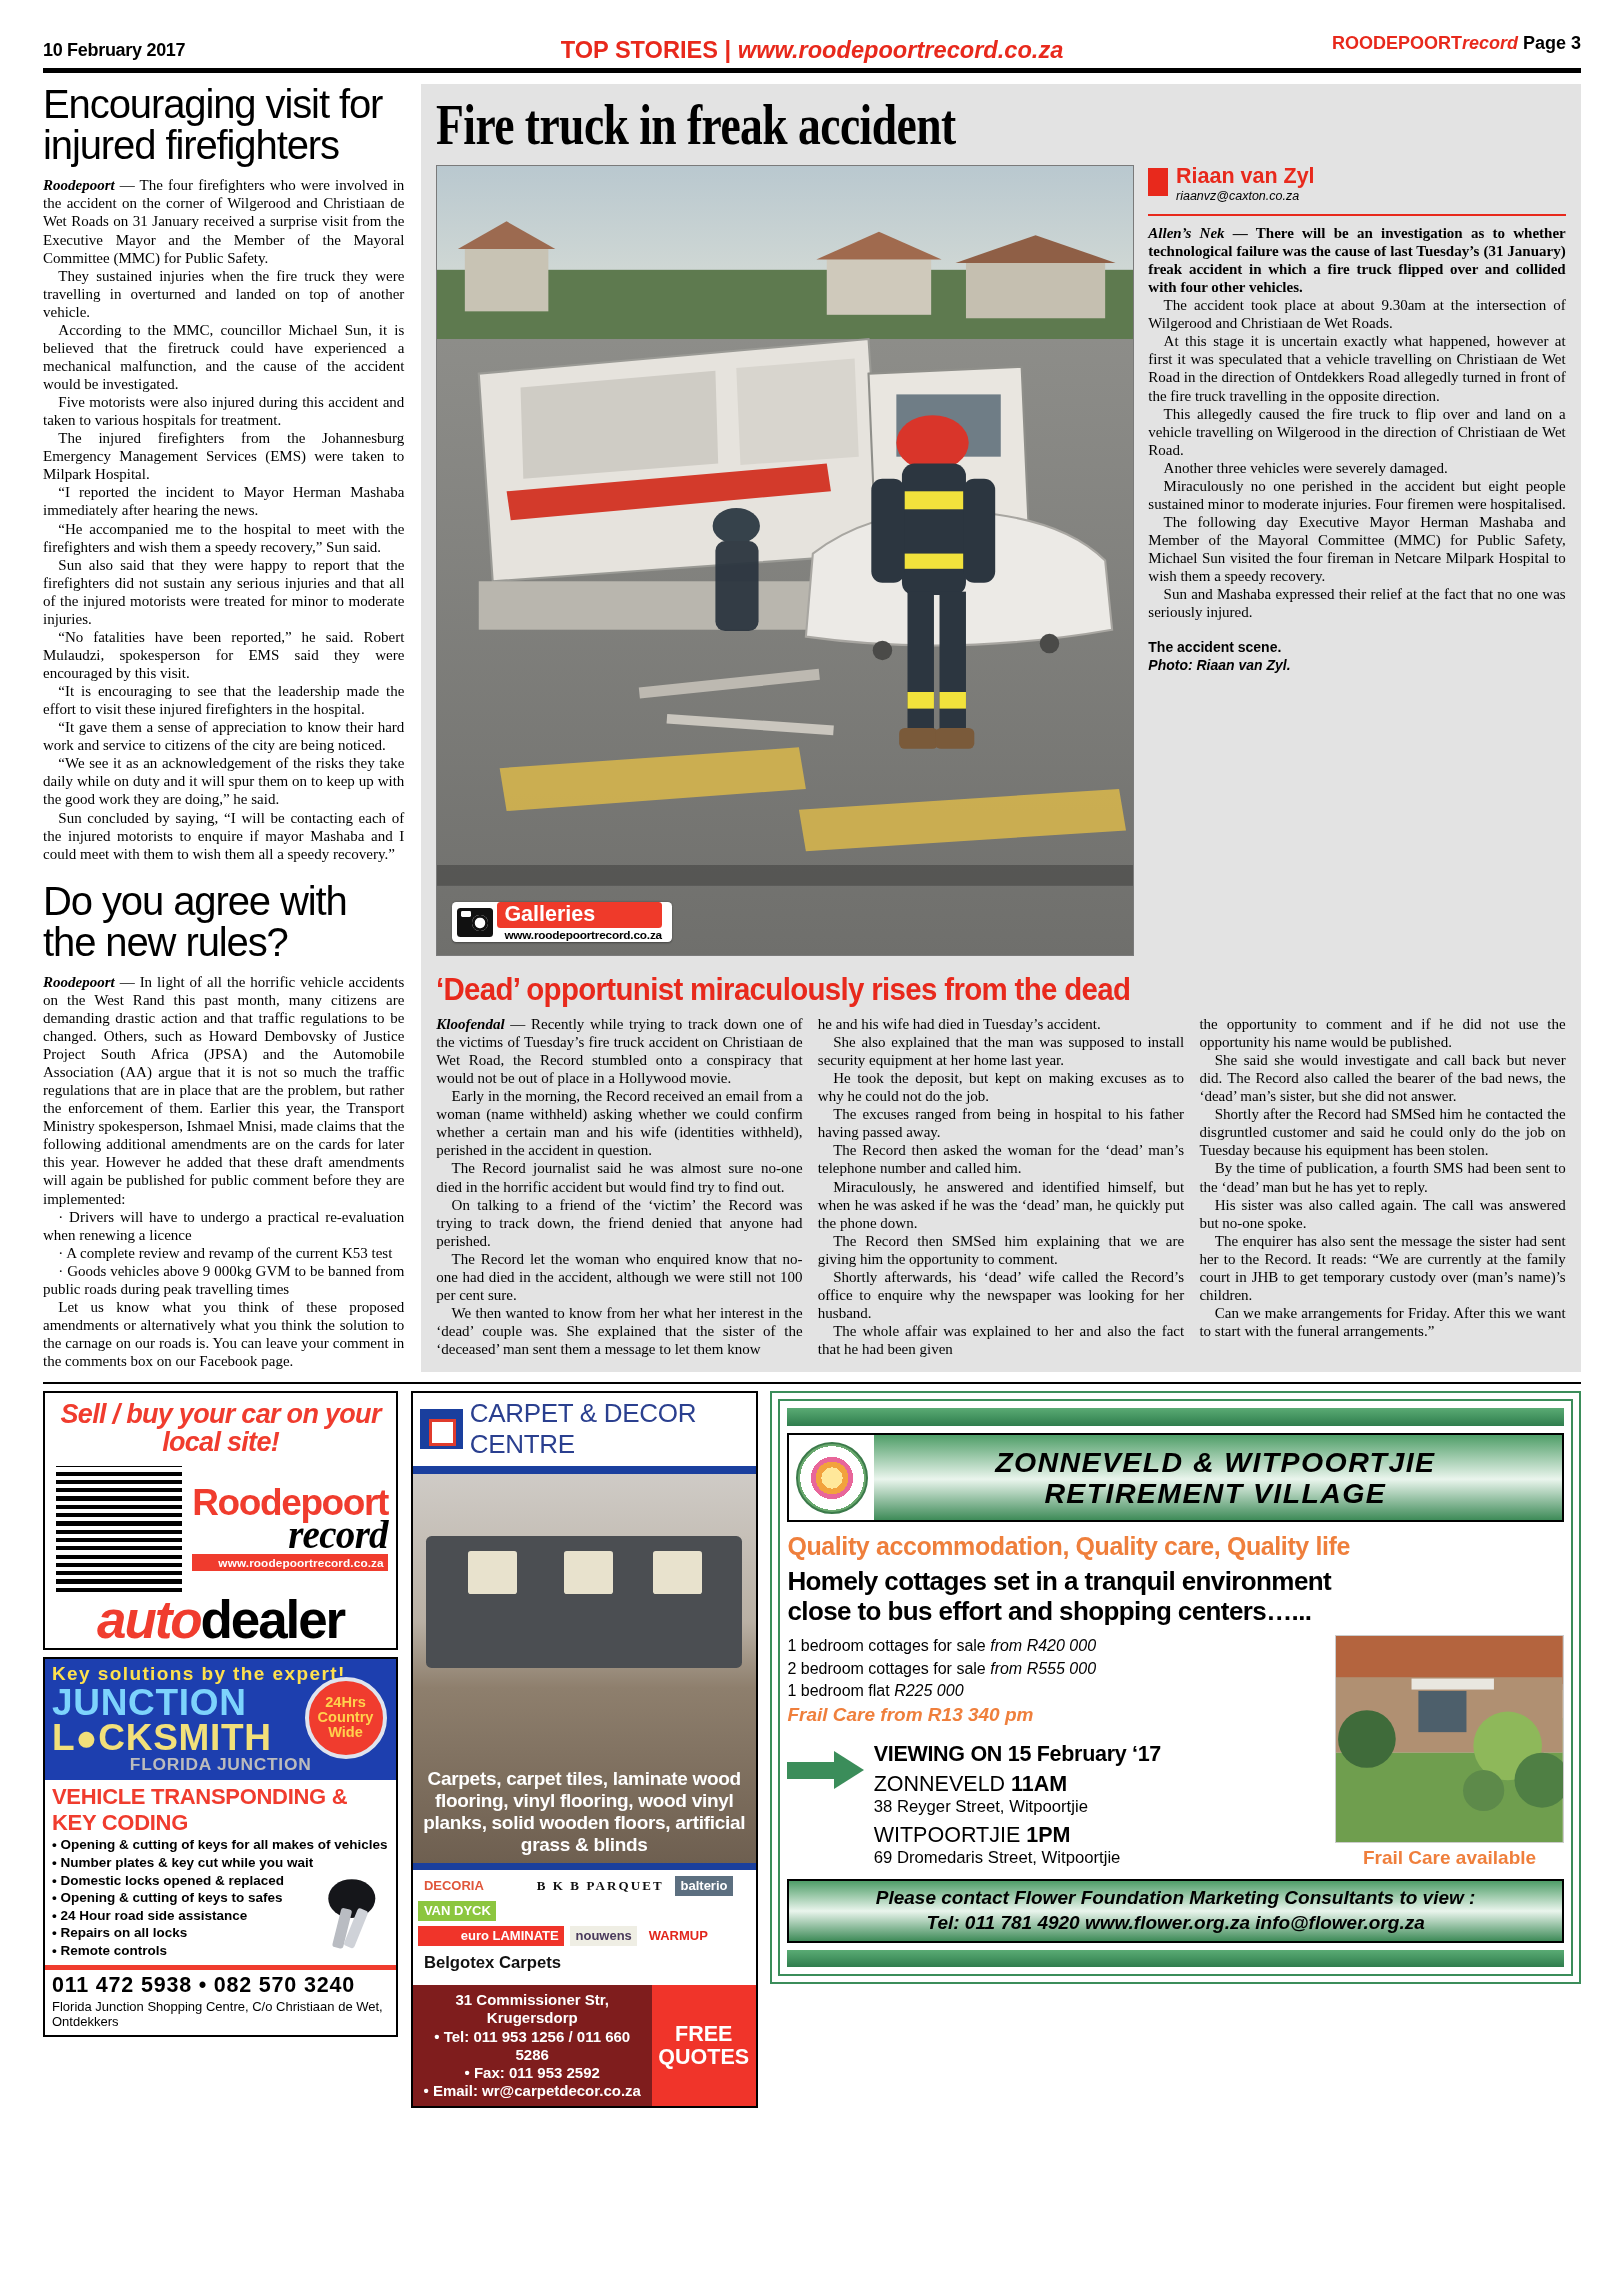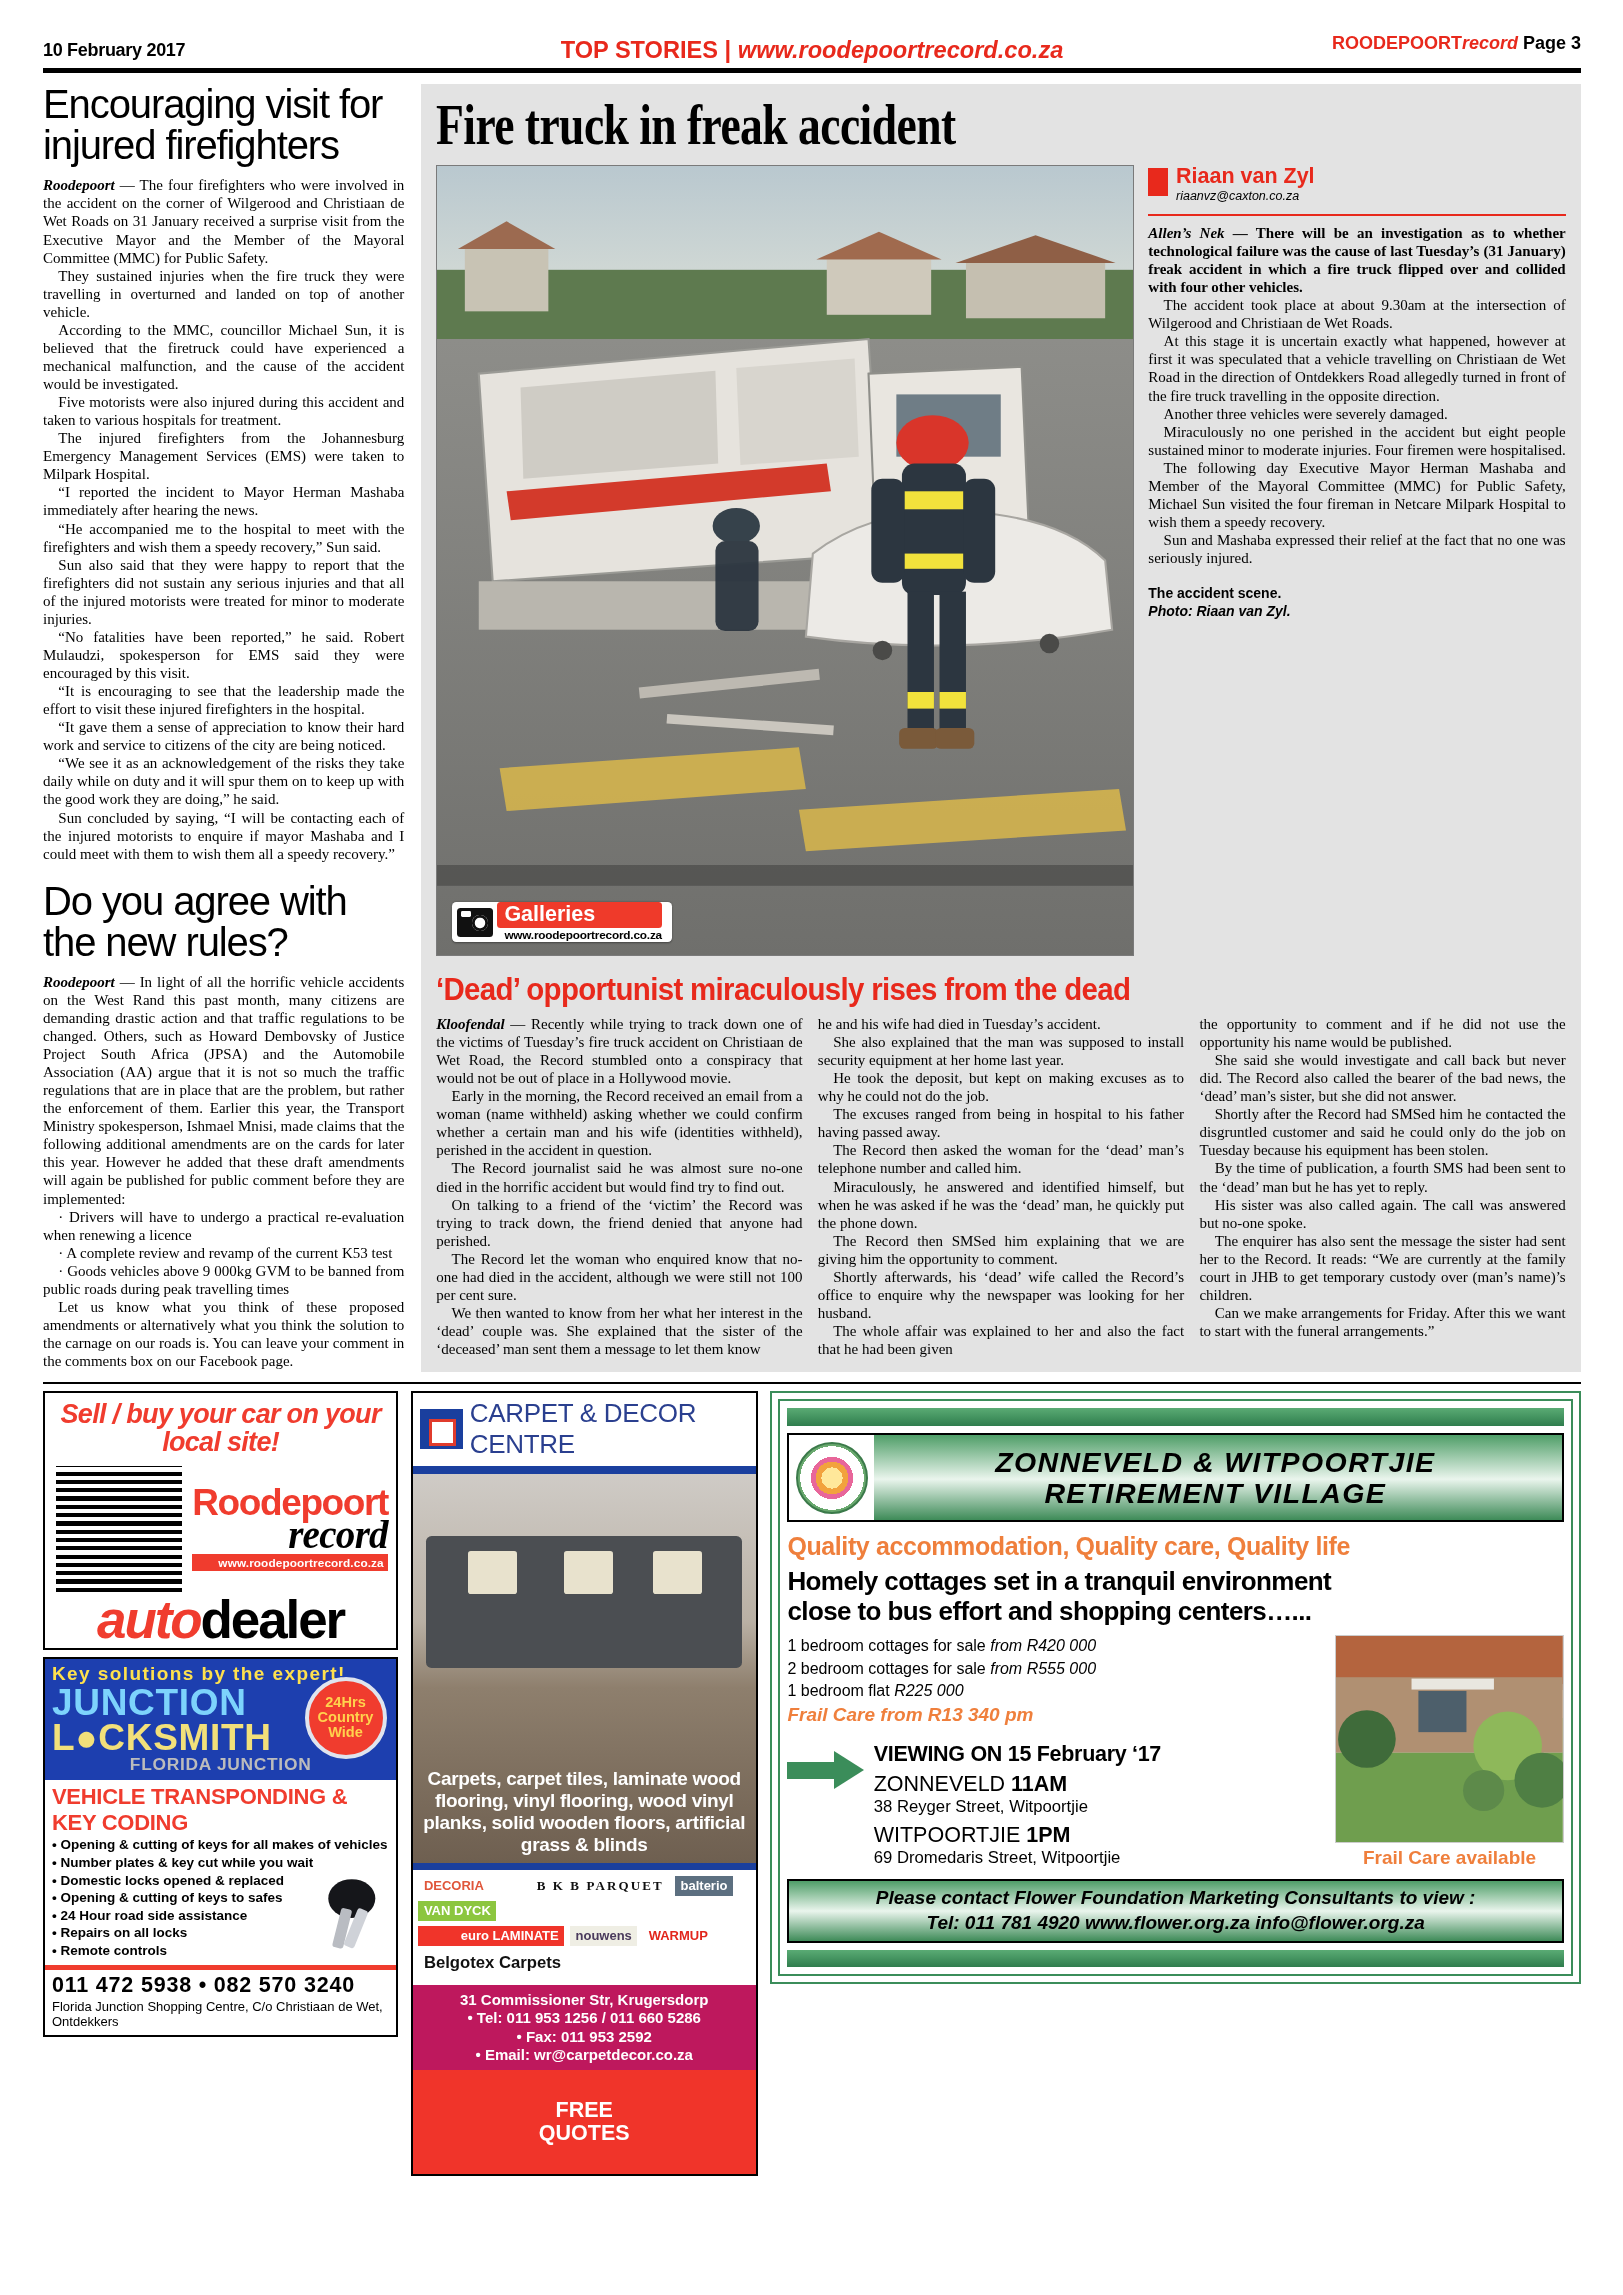--- a/index.html
+++ b/index.html
@@ -141,21 +141,21 @@
   .cp-brow { display:flex; align-items:center; gap:5.6px; margin-bottom:4.9px; flex-wrap:wrap; }
   .bchip { font-family:"Liberation Sans", sans-serif; font-weight:bold; font-size:13px; padding:2.8px 5.6px; line-height:1.1; }
   .b-decoria { color:#e0563a; }
   .b-bkb { color:#111; font-family:"Liberation Serif", serif; letter-spacing:2.1px;margin-left:36px; }
   .b-balterio { background:#5c6f80; color:#fff; }
   .b-vandyck { background:#8cc63f; color:#fff; }
   .b-euro { background:#f0342a; color:#fff; min-width:146px; }
   .b-nouwens { background:#efeee4; color:#4a3a5c; }
   .b-warmup { color:#e2261c; }
   .b-belgotex { color:#111; font-size:16.7px; }
-  .cp-foot { display:flex; background:#be185d; color:#fff;flex-direction:column; }
+  .cp-foot { display:flex; background:#7f1d1d; color:#fff; }
   .cp-addr { flex:1; padding:5.6px 7px; font-family:"Liberation Sans", sans-serif; font-weight:bold; font-size:15px; line-height:1.22; text-align:center; }
   .cp-free { flex:0 0 104px; background:#f0342a; color:#fff; font-family:"Liberation Sans", sans-serif;
     font-weight:bold; font-size:21.5px; display:flex; flex-direction:column; align-items:center; justify-content:center; line-height:1.05; }
 
   
   .ad-ret { border:2.1px solid #3b8d5a; padding:6.2px; background:#fff; position:relative; }
   .ad-ret-in { border:2.1px solid #3b8d5a; padding:7px; }
   .ret-bar { height:18px; background:linear-gradient(180deg,#5aab74,#2f7d4d); margin-bottom:7px; }
   .ret-head { display:flex; border:2.1px solid #000; background:linear-gradient(180deg,#4f9e68 0%,#eaf5ed 52%,#3e8b58 100%); align-items:center; }
   .ret-seal { width:85px; height:85px; flex:0 0 85px; background:#fff; display:flex; align-items:center; justify-content:center; }
@@ -321,20 +321,21 @@
             <div>
               <div class="byline-name">Riaan van Zyl</div>
               <div class="byline-mail">riaanvz@caxton.co.za</div>
             </div>
           </div>
           <div class="byline-rule"></div>
           <div class="body-text">
             <p class="first lead"><span style="font-style:italic;">Allen’s Nek</span> <span>— There will be an investigation as to whether technological failure was the cause of last Tuesday’s (31 January) freak accident in which a fire truck flipped over and collided with four other vehicles.</span></p>
             <p>The accident took place at about 9.30am at the intersection of Wilgerood and Christiaan de Wet Roads.</p>
             <p>At this stage it is uncertain exactly what happened, however at first it was speculated that a vehicle travelling on Christiaan de Wet Road in the direction of Ontdekkers Road allegedly turned in front of the fire truck travelling in the opposite direction.</p>
+            <p>This allegedly caused the fire truck to flip over and land on a vehicle travelling on Wilgerood in the direction of Christiaan de Wet Road.</p>
             <p>Another three vehicles were severely damaged.</p>
             <p>Miraculously no one perished in the accident but eight people sustained minor to moderate injuries. Four firemen were hospitalised.</p>
             <p>The following day Executive Mayor Herman Mashaba and Member of the Mayoral Committee (MMC) for Public Safety, Michael Sun visited the four fireman in Netcare Milpark Hospital to wish them a speedy recovery.</p>
             <p>Sun and Mashaba expressed their relief at the fact that no one was seriously injured.</p>
           </div>
           <div class="capt">
             <div>The accident scene.</div>
             <div class="ital">Photo: Riaan van Zyl.</div>
           </div>
         </div>

